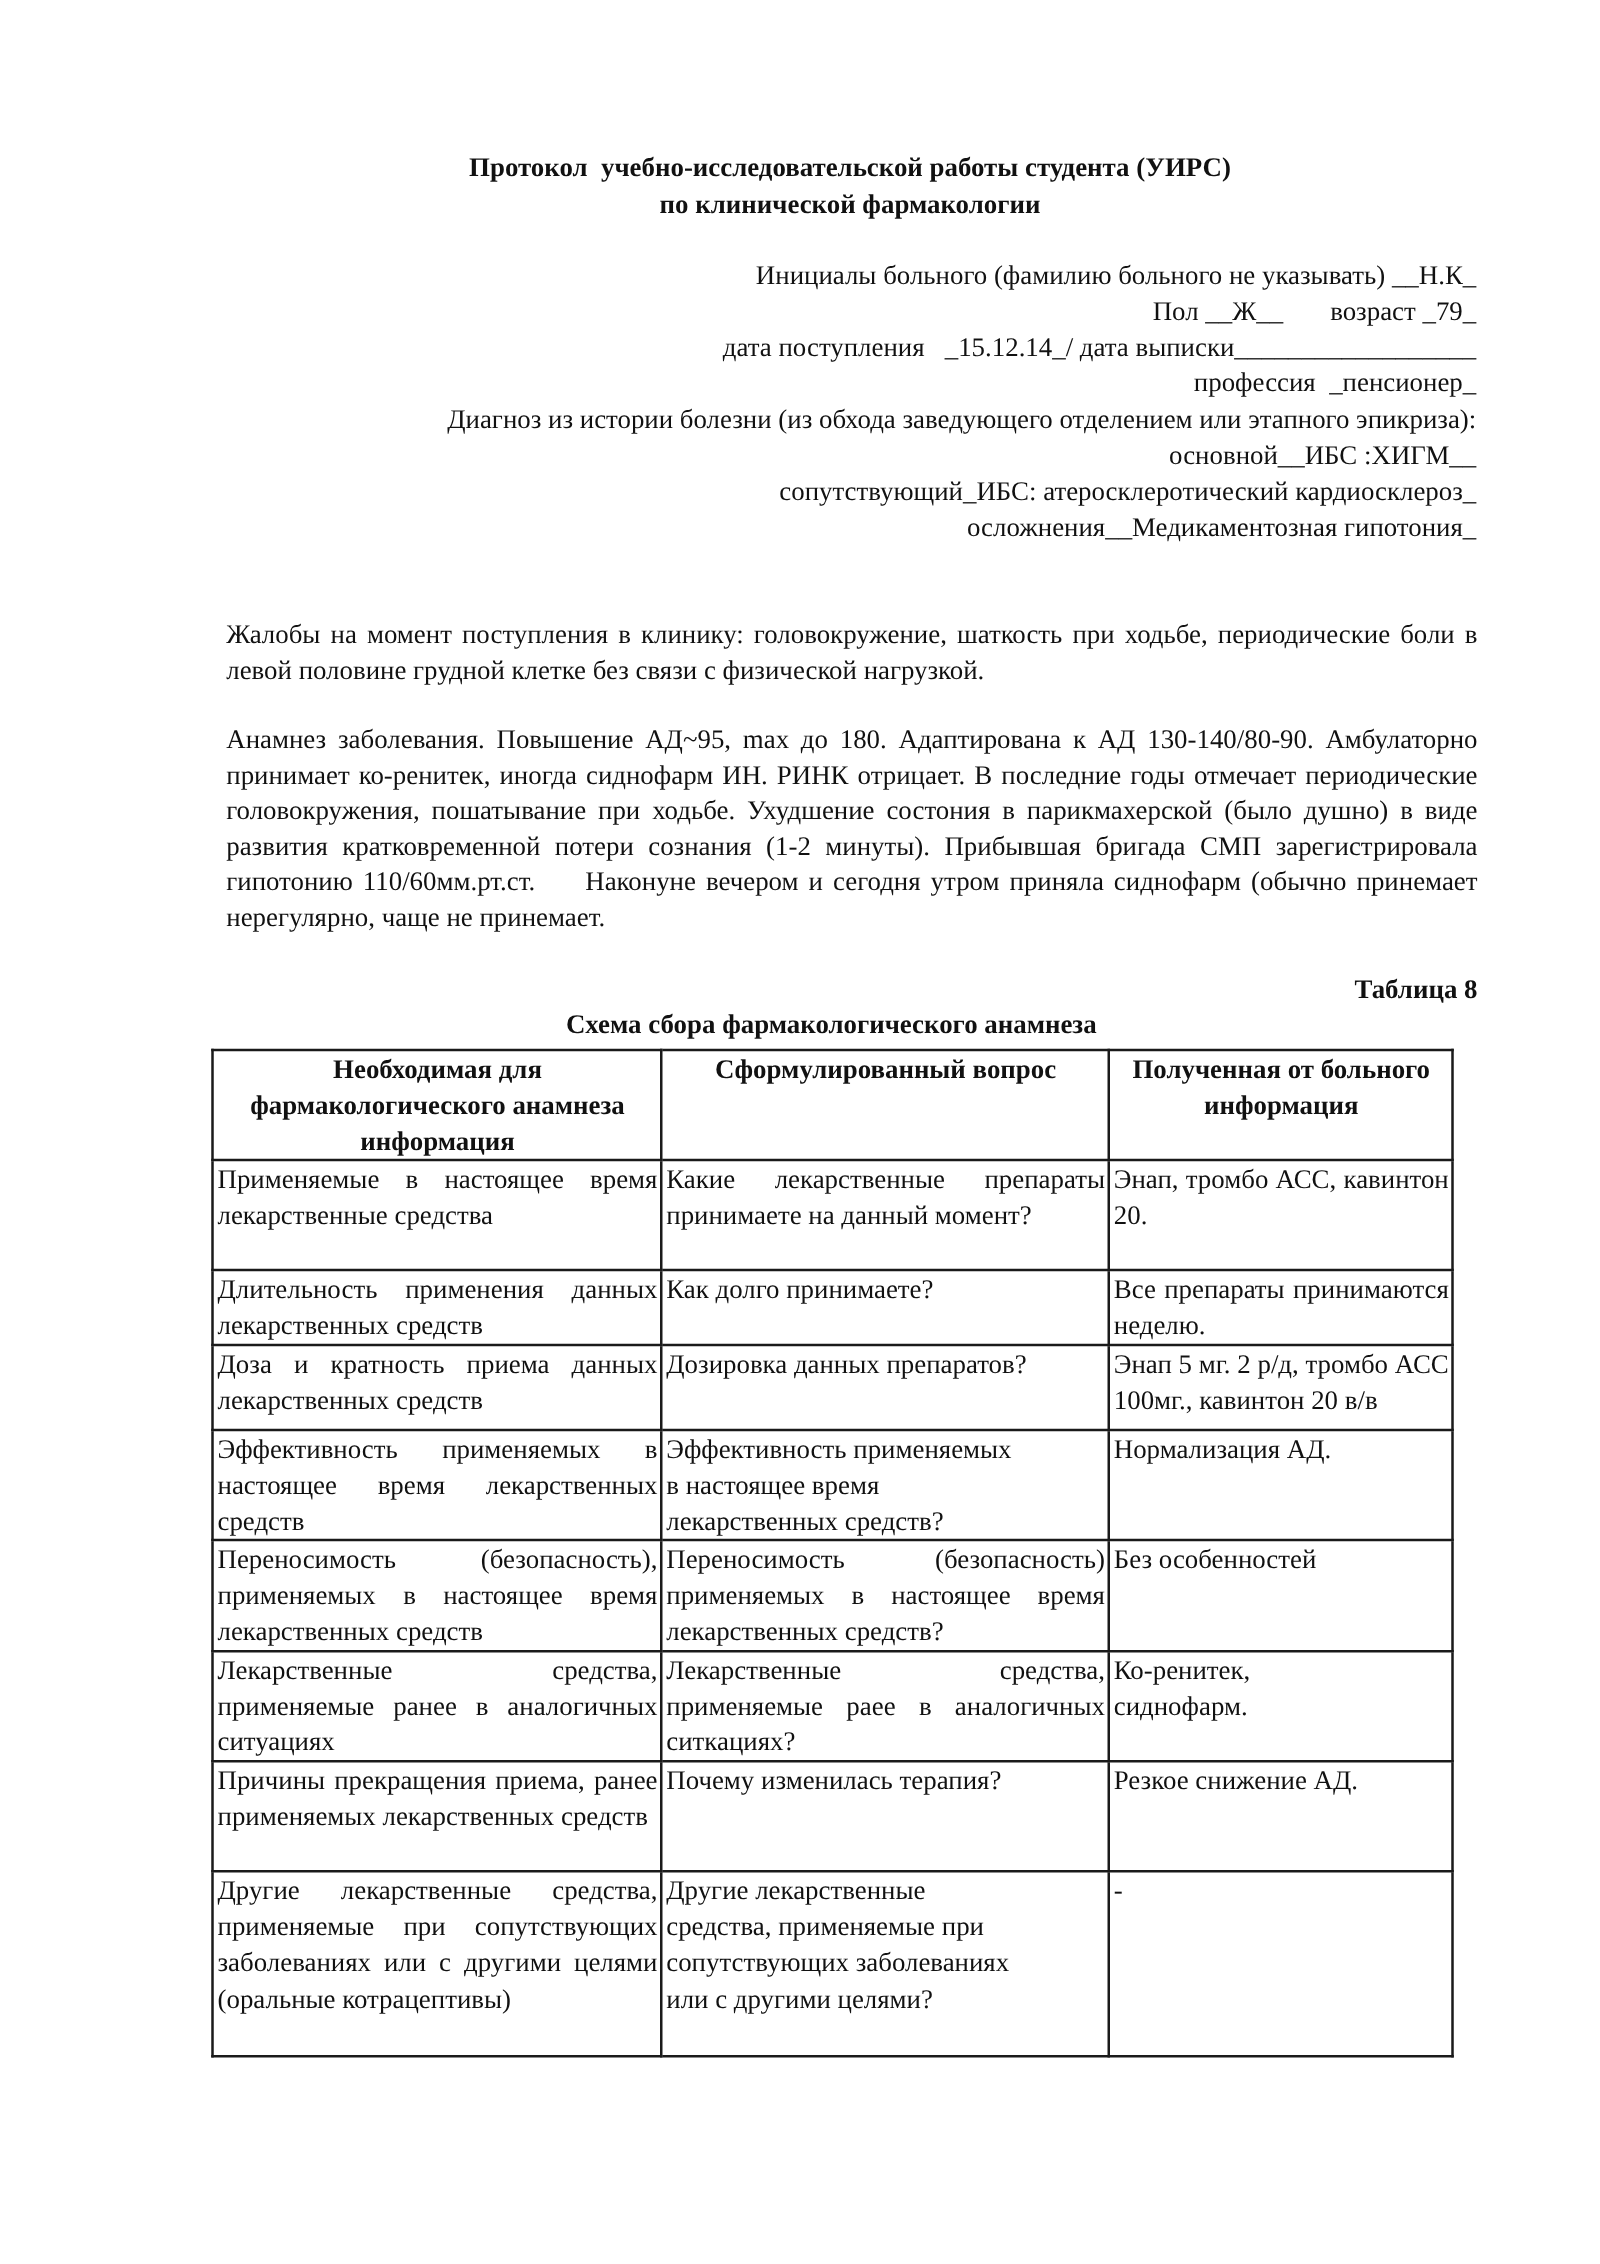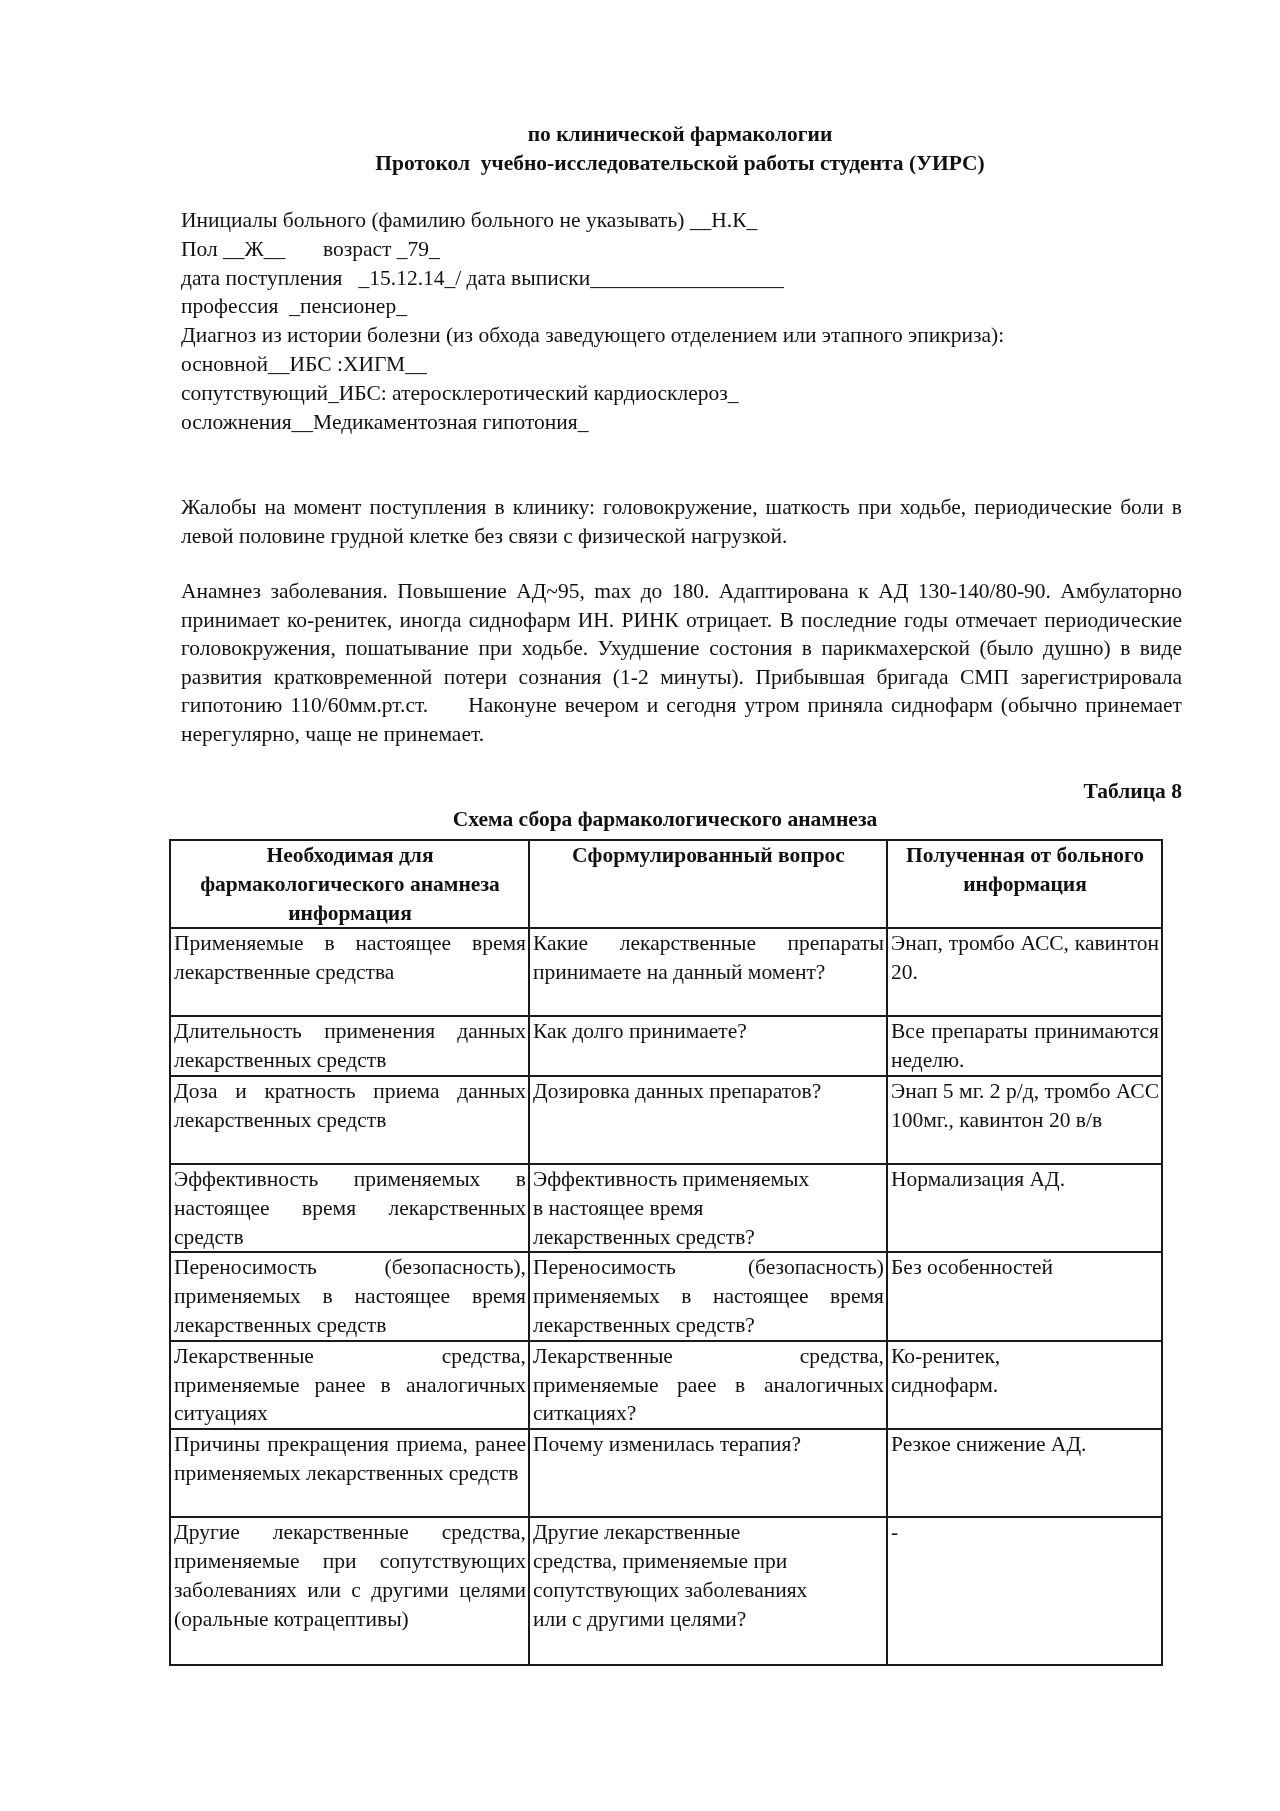--- a/index.html
+++ b/index.html
@@ -2,43 +2,43 @@
 <html><head>
 <meta charset="utf-8">
 <style>
   html, body { margin: 0; padding: 0; background: #ffffff; }
   body { width: 1280px; height: 1811px; position: relative; overflow: hidden;
          font-family: "Liberation Serif", serif; color: #111111; font-size: 21.5px; }
   .page { position: absolute; left: 0; top: 0; width: 1280px; height: 1811px; }
   .title { position: absolute; left: 180px; width: 1000px; top: 120px; text-align: center;
            font-weight: bold; font-size: 21.5px; line-height: 29px; }
   .info { position: absolute; left: 181px; top: 206px; width: 1000px; line-height: 28.8px; }
-  .info div { white-space: pre; }
+  .info div { white-space: pre; text-align: right; }
   .para { position: absolute; left: 181px; width: 1001px; text-align: justify;
           line-height: 28.5px; text-align-last: left; }
   .complaints { top: 493px; }
   .anamnesis { top: 577px; }
   .table-label { position: absolute; right: 98px; top: 777px; font-weight: bold; line-height: 28px; }
   .table-caption { position: absolute; left: 170px; width: 990px; top: 805px; text-align: center;
                    font-weight: bold; line-height: 28px; }
   table.anam { position: absolute; left: 169px; top: 839px; width: 992px;
                border-collapse: collapse; table-layout: fixed; }
   table.anam td, table.anam th { border: 2.5px solid #1a1a1a; vertical-align: top;
                padding: 0 2px 0 3px; line-height: 28.8px; font-size: 21.5px; }
   table.anam th { font-weight: bold; text-align: center; height: 86px; }
   table.anam td { text-align: justify; text-align-last: left; margin-top: 40px; }
   col.c1 { width: 359px; } col.c2 { width: 358px; } col.c3 { width: 275px; }
 </style>
 </head>
 <body>
 
 <div class="page">
   <div class="title">
+    <div style="white-space:pre">Протокол  учебно-исследовательской работы студента (УИРС)</div>
     <div>по клинической фармакологии</div>
-    <div style="white-space:pre">Протокол  учебно-исследовательской работы студента (УИРС)</div>
   </div>
 
   <div class="info">
     <div>Инициалы больного (фамилию больного не указывать) __Н.К_</div>
     <div>Пол __Ж__       возраст _79_</div>
     <div>дата поступления   _15.12.14_/ дата выписки__________________</div>
     <div>профессия  _пенсионер_</div>
     <div>Диагноз из истории болезни (из обхода заведующего отделением или этапного эпикриза):</div>
     <div>основной__ИБС :ХИГМ__</div>
     <div>сопутствующий_ИБС: атеросклеротический кардиосклероз_</div>
@@ -68,21 +68,21 @@
         <tr style="height: 88px;">
           <td>Применяемые в настоящее время лекарственные средства</td>
           <td>Какие лекарственные препараты принимаете на данный момент?</td>
           <td>Энап, тромбо АСС, кавинтон 20.</td>
         </tr>
         <tr style="height: 58px;">
           <td>Длительность применения данных лекарственных средств</td>
           <td>Как долго принимаете?</td>
           <td>Все препараты принимаются неделю.</td>
         </tr>
-        <tr style="height: 88px;">
+        <tr style="height: 68px;">
           <td>Доза и кратность приема данных лекарственных средств</td>
           <td>Дозировка данных препаратов?</td>
           <td>Энап 5 мг. 2 р/д, тромбо АСС 100мг., кавинтон 20 в/в</td>
         </tr>
         <tr style="height: 88px; padding-left: 42px;">
           <td>Эффективность применяемых в настоящее время лекарственных средств</td>
           <td style="white-space: pre-line; text-align: left;">Эффективность применяемых
 в настоящее время
 лекарственных средств?</td>
           <td>Нормализация АД.</td>

